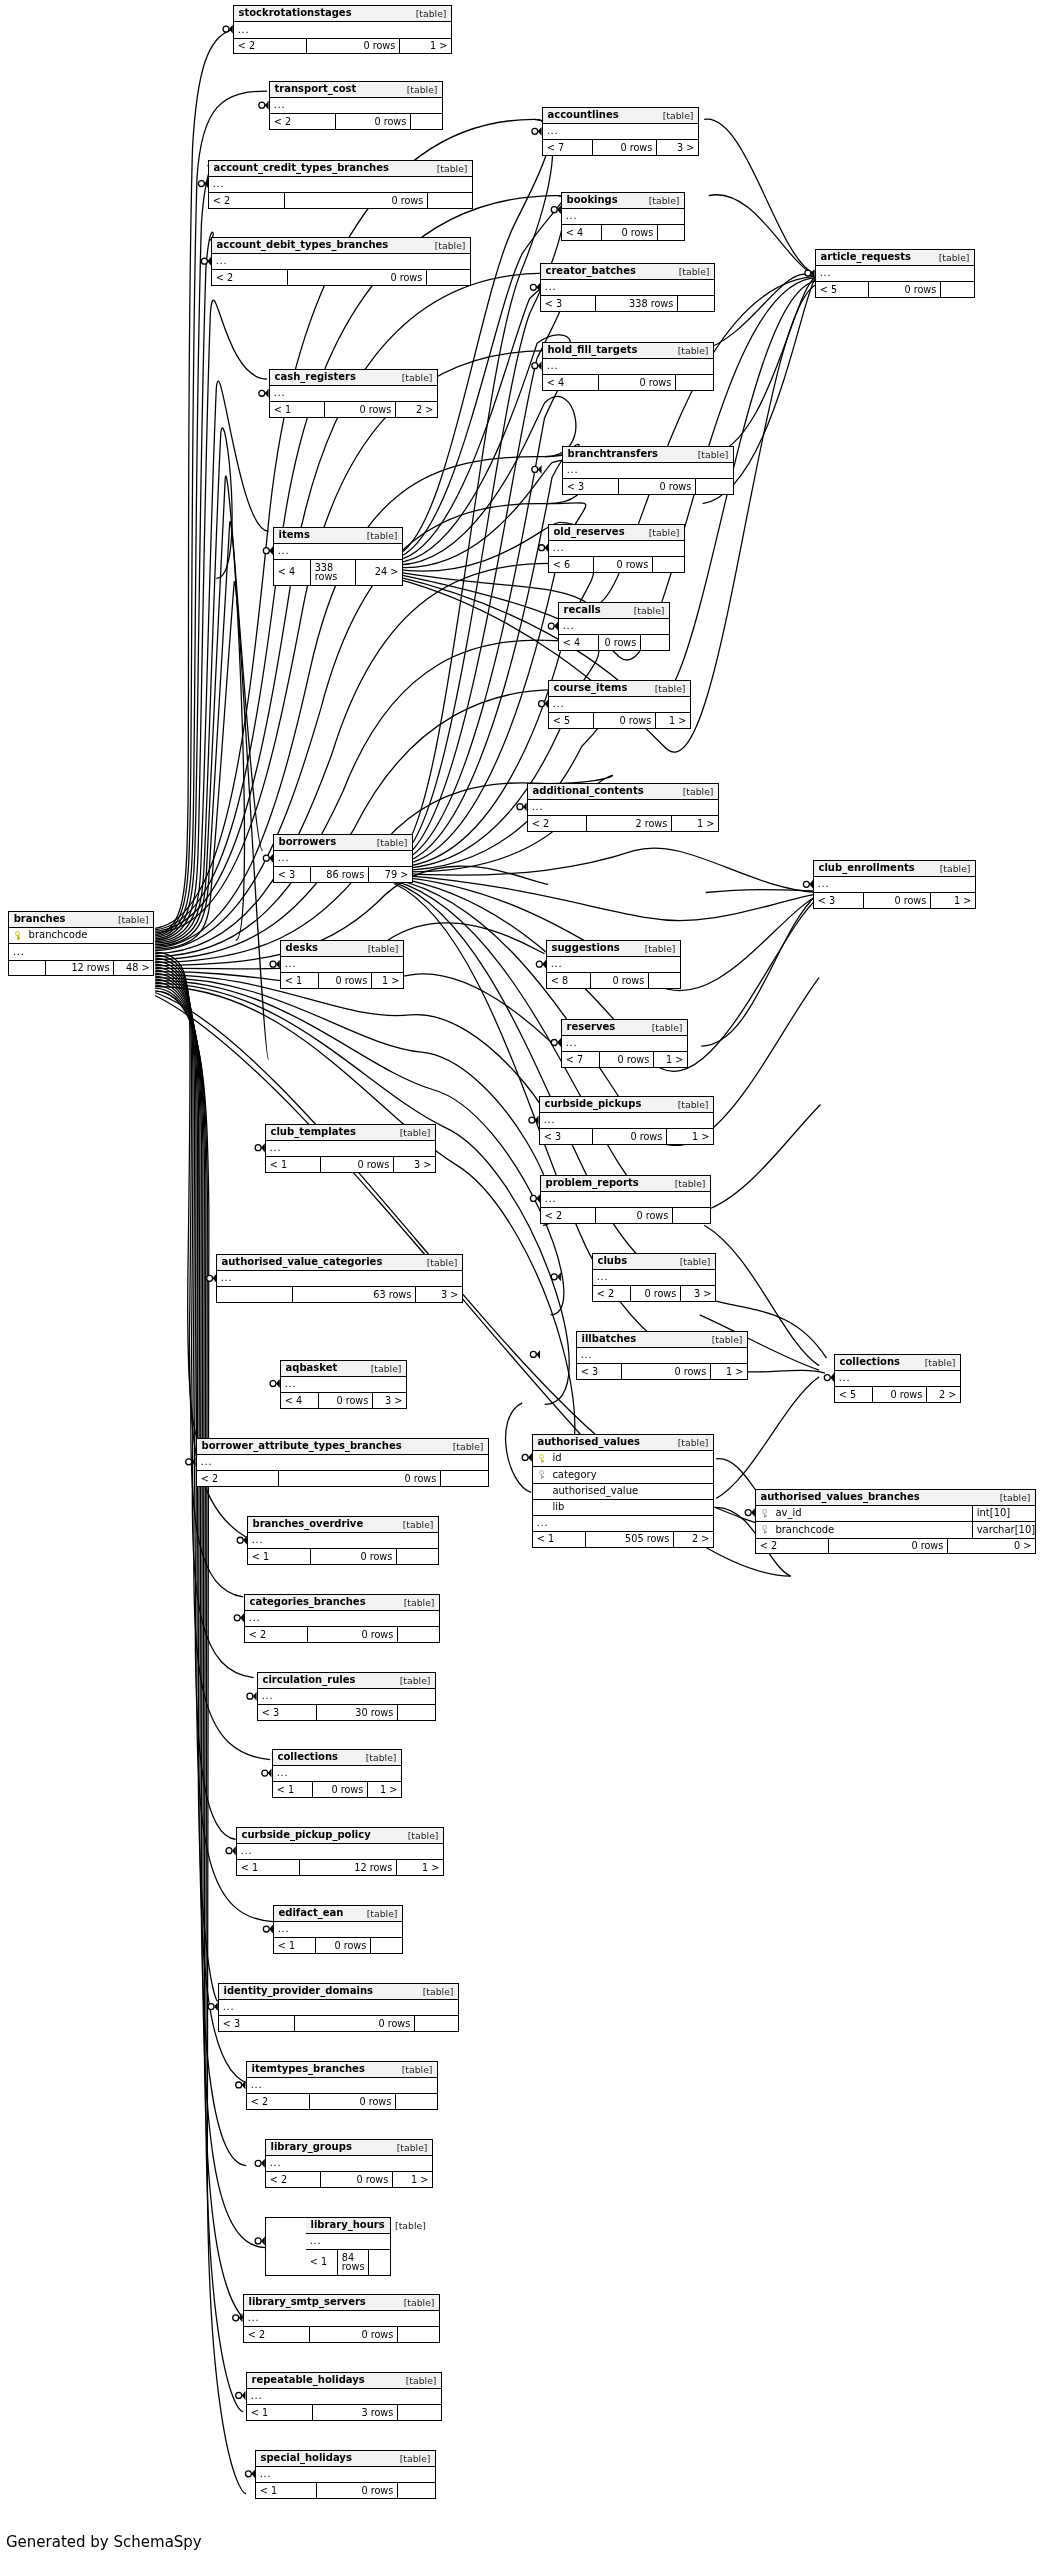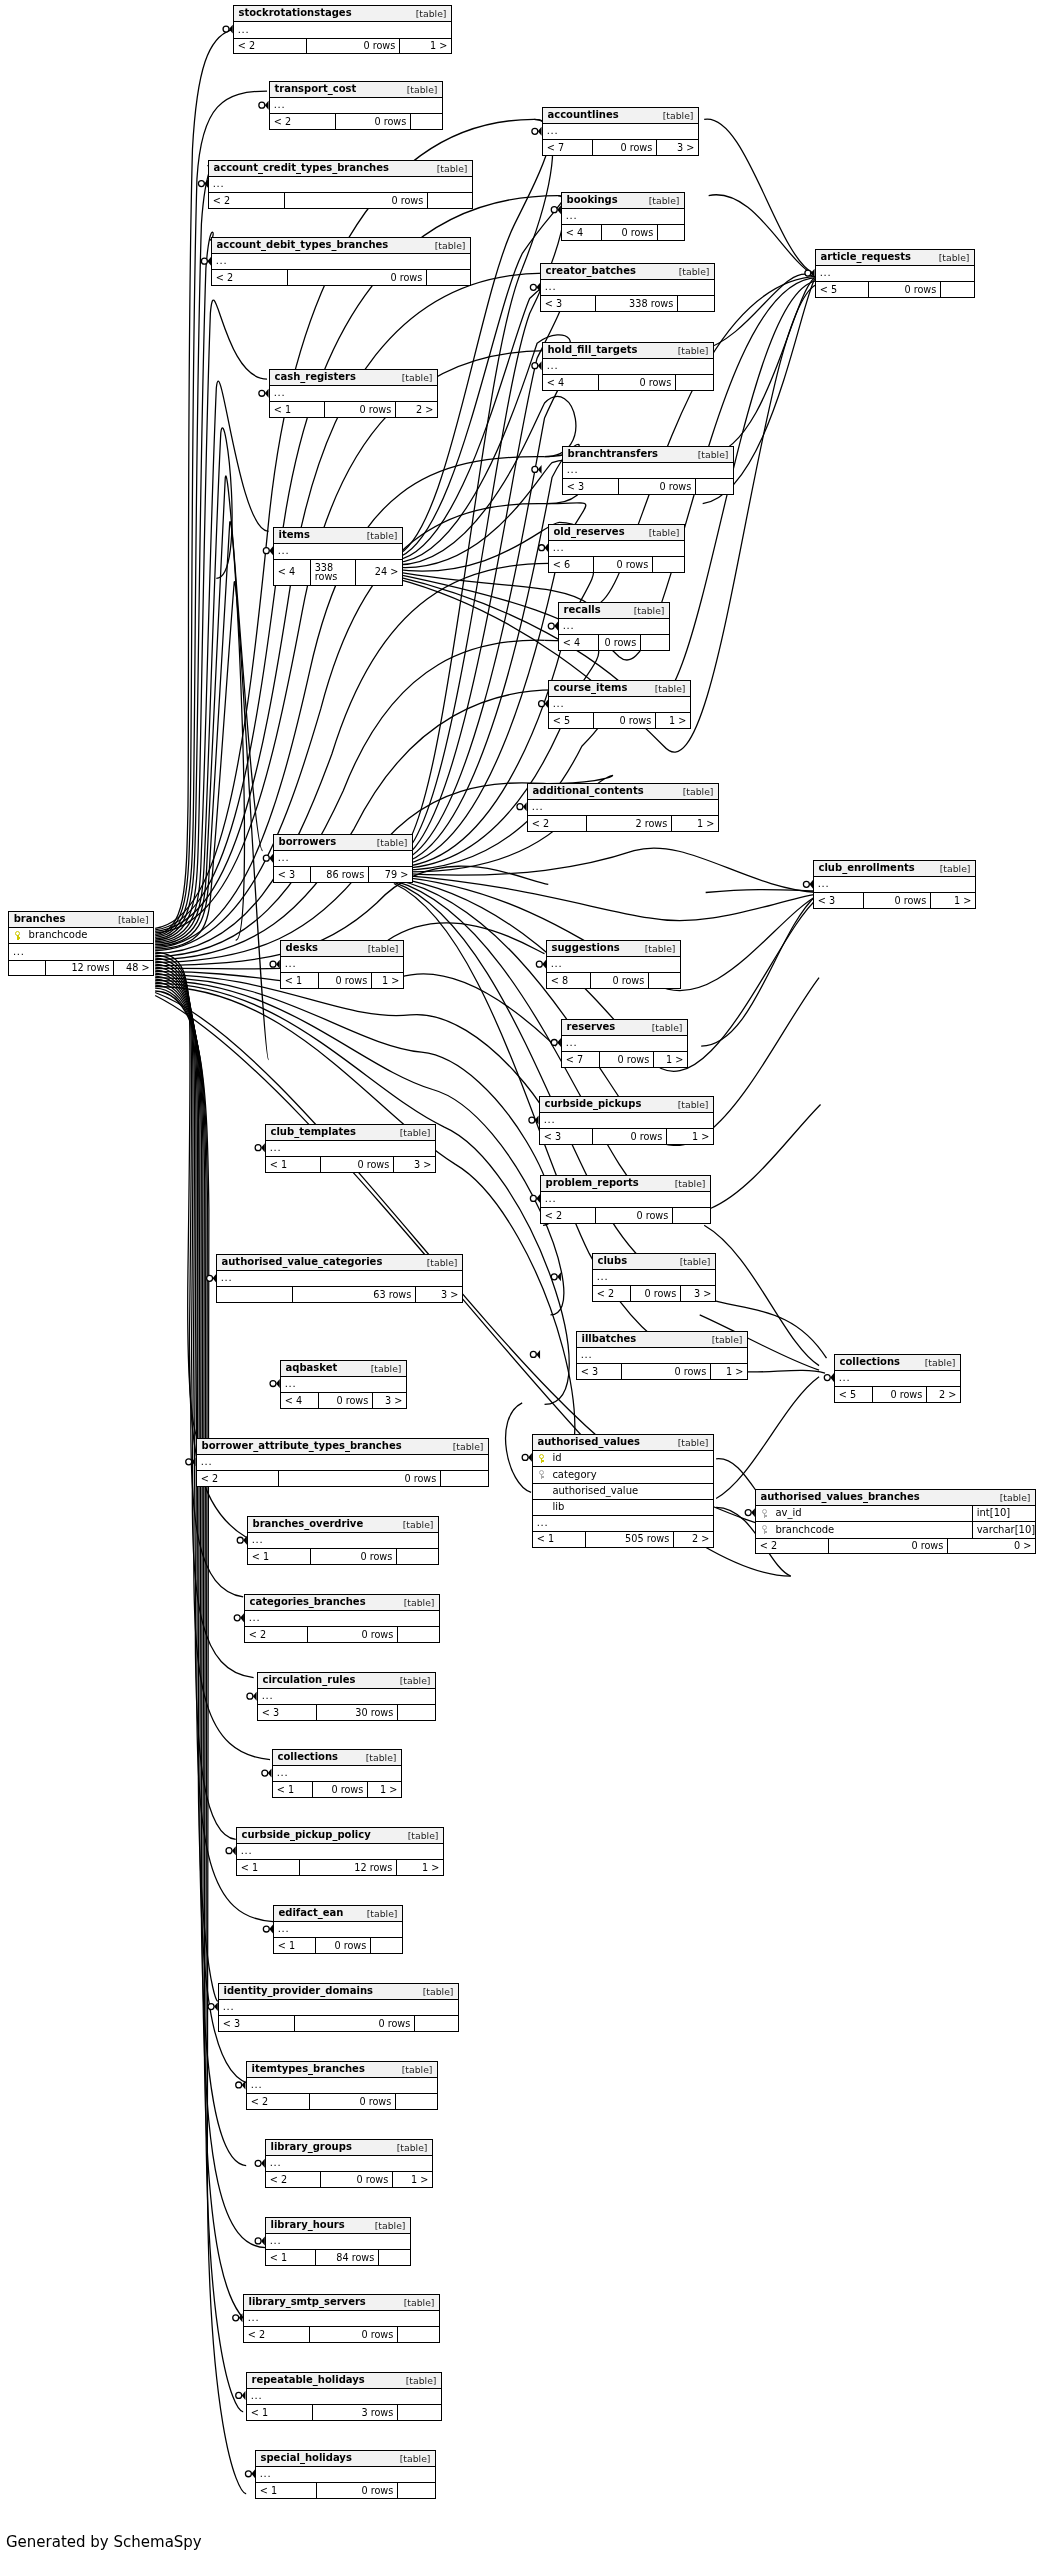--- a/index.html
+++ b/index.html
@@ -653,21 +653,21 @@
       </div>
       <div class="col ellip">
         <span>...</span>
       </div>
       <div class="foot">
         <div class="fl" style="width: 54px;">&lt; 2</div>
         <div class="fc">0 rows</div>
         <div class="fr" style="width: 39px;">1 &gt;</div>
       </div>
     </div>
-    <div class="tbl" style="left: 265px; top: 2217px; width: 146px;">
+    <div class="tbl" style="left: 265px; top: 2217px; width: 126px; padding-left: 40px;">
       <div class="hdr">
         <span class="nm">library_hours</span>
         <span class="tg">[table]</span>
       </div>
       <div class="col ellip">
         <span>...</span>
       </div>
       <div class="foot">
         <div class="fl" style="width: 49px;">&lt; 1</div>
         <div class="fc">84 rows</div>

